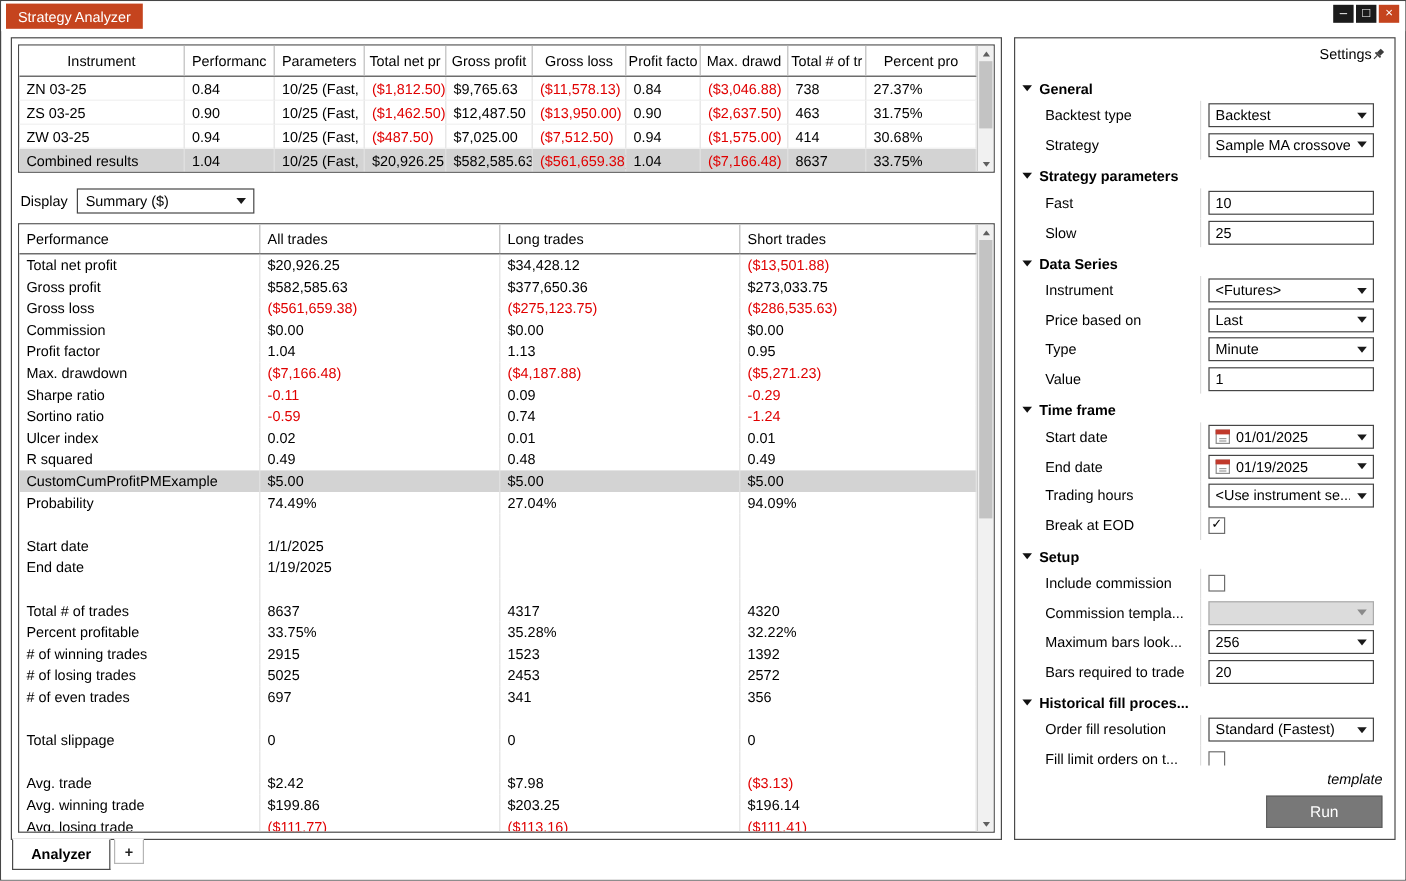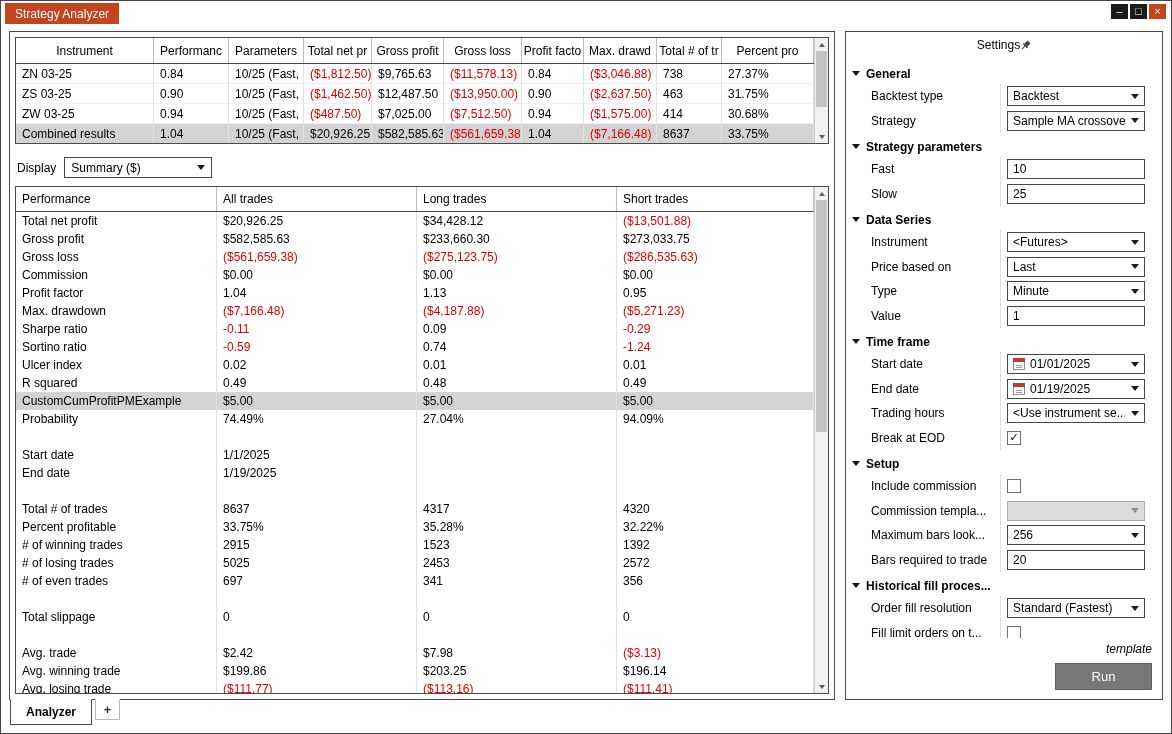--- a/index.html
+++ b/index.html
@@ -41,21 +41,21 @@
 .strack{flex:1 1 auto;width:13px;position:relative;}
 .sthumb{position:absolute;left:1px;right:1px;background:#c3c3c3;cursor:pointer;}
 .tri-up{width:0;height:0;border-left:3.5px solid transparent;border-right:3.5px solid transparent;border-bottom:4px solid #5f5f5f;}
 .tri-down{width:0;height:0;border-left:3.5px solid transparent;border-right:3.5px solid transparent;border-top:4px solid #5f5f5f;}
 
 .display-row{flex:0 0 auto;display:flex;align-items:center;gap:8px;margin:13px 0 8px 2px;}
 .dropdown{height:21px;border:1px solid #464646;background:#fff;display:flex;align-items:center;justify-content:space-between;padding:0 6px;cursor:pointer;}
 .display-dd{width:148px;}
 .dd-arrow{width:0;height:0;border-left:4px solid transparent;border-right:4px solid transparent;border-top:5px solid #1a1a1a;margin-left:6px;flex:0 0 auto;}
 
-.settings-header{flex:0 0 26px;display:flex;align-items:center;justify-content:center;padding:0 8px;}
+.settings-header{flex:0 0 26px;display:flex;align-items:center;justify-content:flex-end;padding:0 8px;}
 .pin{display:flex;align-items:center;cursor:pointer;}
 .settings-body{flex:1 1 auto;padding:2px 10px 0 6px;overflow:hidden;}
 .sec{display:flex;align-items:center;gap:6px;height:21px;font-weight:bold;cursor:pointer;margin-top:3px;}
 .sec .tri{width:0;height:0;border-left:4px solid transparent;border-right:4px solid transparent;border-top:5px solid #111;flex:0 0 auto;}
 .frow{display:flex;align-items:stretch;height:24.5px;}
 .flabel{flex:0 0 148px;padding-left:19px;display:flex;align-items:center;white-space:nowrap;overflow:hidden;}
 .fctl{flex:1 1 auto;border-left:1px solid #dedede;display:flex;align-items:center;padding-left:6px;min-width:0;}
 .ctl-dd{width:138px;height:20px;border:1px solid #464646;background:#fff;display:flex;align-items:center;justify-content:space-between;padding:6px 5px;cursor:pointer;overflow:hidden;}
 .ctl-dd span.v{overflow:hidden;white-space:nowrap;}
 .ctl-dd.disabled{background:#dcdcdc;border-color:#ababab;color:#7a7a7a;cursor:default;}
@@ -192,21 +192,21 @@
             <div class="tbody">
               <div class="tr">
                 <div class="td" style="flex: 0 0 201px;">Total net profit</div>
                 <div class="td" style="flex: 0 0 200px;">$20,926.25</div>
                 <div class="td" style="flex: 0 0 200px;">$34,428.12</div>
                 <div class="td flex neg">($13,501.88)</div>
               </div>
               <div class="tr">
                 <div class="td" style="flex: 0 0 201px;">Gross profit</div>
                 <div class="td" style="flex: 0 0 200px;">$582,585.63</div>
-                <div class="td" style="flex: 0 0 200px;">$233,660.30</div>
+                <div class="td" style="flex: 0 0 200px;">$377,650.36</div>
                 <div class="td flex">$273,033.75</div>
               </div>
               <div class="tr">
                 <div class="td" style="flex: 0 0 201px;">Gross loss</div>
                 <div class="td neg" style="flex: 0 0 200px;">($561,659.38)</div>
                 <div class="td neg" style="flex: 0 0 200px;">($275,123.75)</div>
                 <div class="td flex neg">($286,535.63)</div>
               </div>
               <div class="tr">
                 <div class="td" style="flex: 0 0 201px;">Commission</div>

